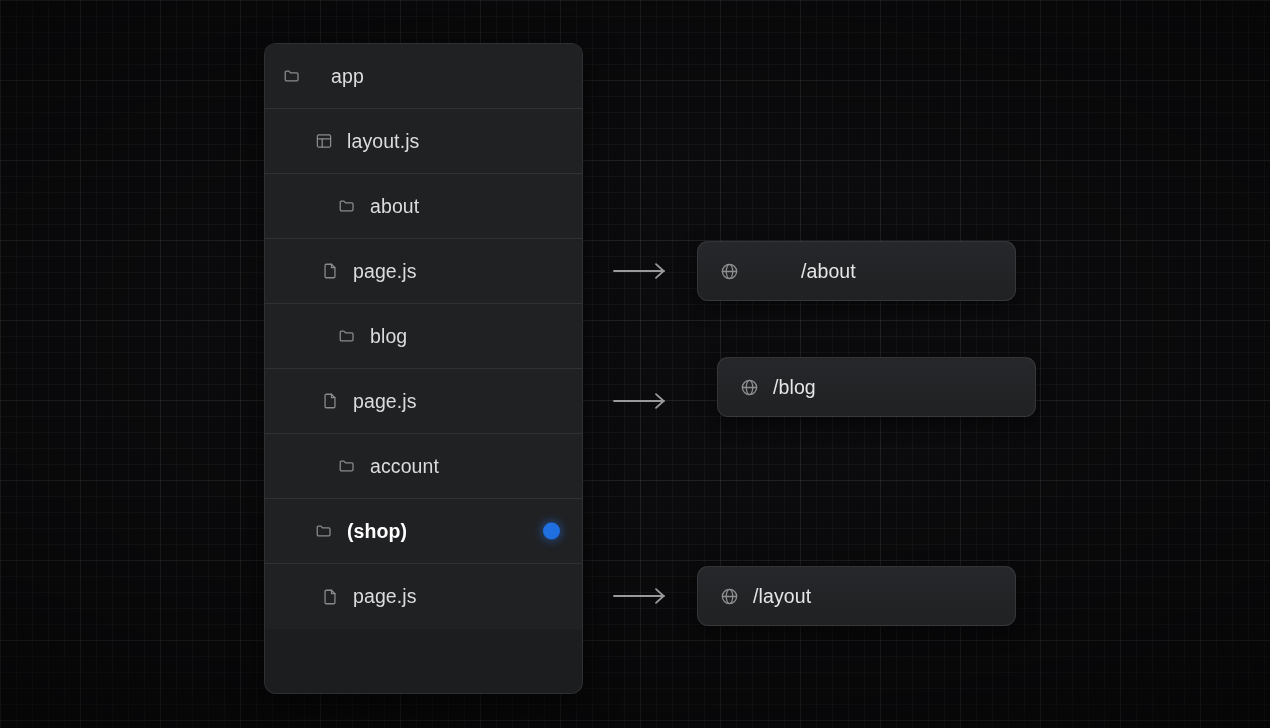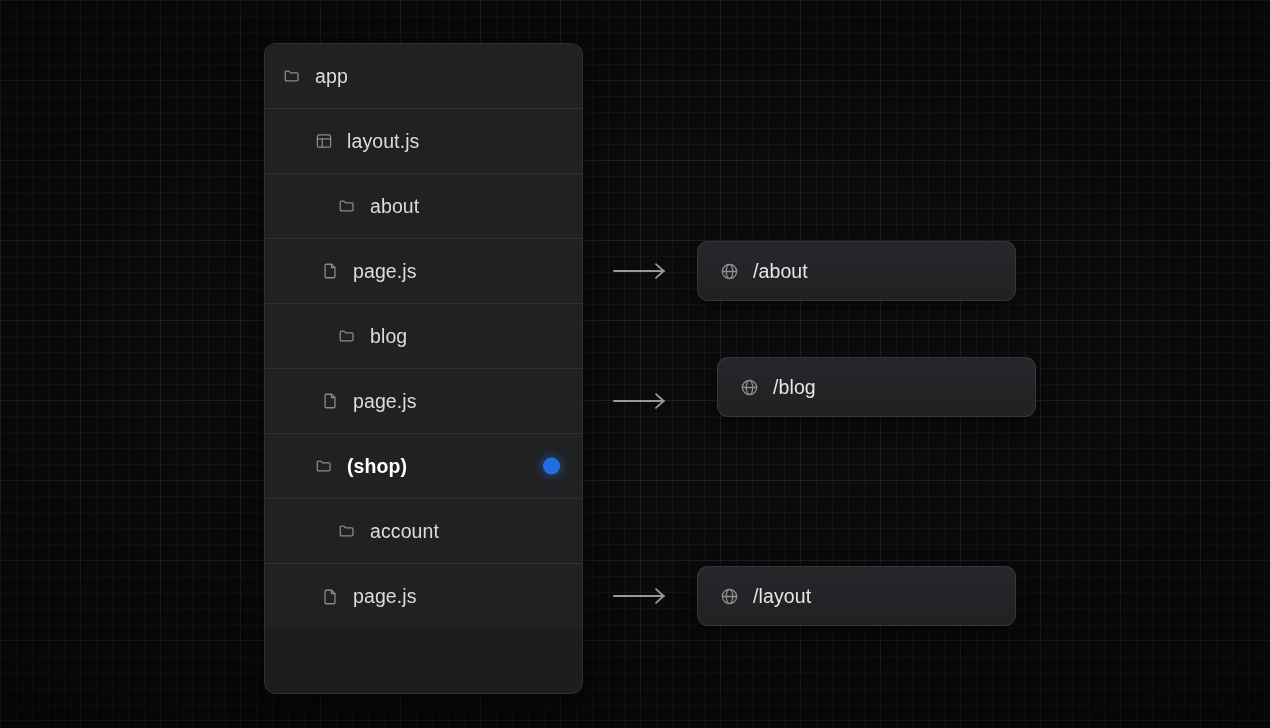--- a/index.html
+++ b/index.html
@@ -74,21 +74,21 @@
   }
   .tree-row .icon-slot svg { display: block; }
 
   .tree-row .row-label {
     margin-left: 14px;
     font-size: 19.5px;
     letter-spacing: 0.1px;
     white-space: nowrap;
   }
 
-  .depth-0 { padding-left: 18px; }
+  .depth-0 { padding-left: 18px; gap: 16px; }
   .depth-1 { padding-left: 50px; }
   .depth-2 { padding-left: 73px; }
   .depth-3 { padding-left: 56px; }
 
   .label-normal { color: #dcdcdd; font-weight: 400; }
   .label-bold   { color: #ffffff; font-weight: 700; }
 
   .group-dot {
     position: absolute;
     right: 22px;
@@ -195,36 +195,36 @@
     </div>
     <div class="tree-row depth-3">
       <span class="icon-slot">
         <svg viewBox="0 0 24 24" fill="none" stroke="#8b8b8e" stroke-width="1.7" stroke-linecap="round" stroke-linejoin="round" width="18" height="18">
           <path d="M14 3H7a1.6 1.6 0 0 0-1.6 1.6v14.8A1.6 1.6 0 0 0 7 21h10a1.6 1.6 0 0 0 1.6-1.6V7.6z"></path>
           <path d="M14 3v4.6h4.6"></path>
         </svg>
       </span>
       <span class="row-label label-normal">page.js</span>
     </div>
+    <div class="tree-row depth-2">
+      <span class="icon-slot">
+        <svg viewBox="0 0 24 24" fill="none" stroke="#8b8b8e" stroke-width="1.7" stroke-linecap="round" stroke-linejoin="round" width="18" height="18">
+          <path d="M3 7.2a1.6 1.6 0 0 1 1.6-1.6h3.4l1.9 2.2h8.5A1.6 1.6 0 0 1 20 9.4v7.4A1.6 1.6 0 0 1 18.4 18.4H4.6A1.6 1.6 0 0 1 3 16.8z"></path>
+        </svg>
+      </span>
+      <span class="row-label label-normal">account</span>
+    </div>
     <div class="tree-row depth-1">
       <span class="icon-slot">
         <svg viewBox="0 0 24 24" fill="none" stroke="#8b8b8e" stroke-width="1.7" stroke-linecap="round" stroke-linejoin="round" width="18" height="18">
           <path d="M3 7.2a1.6 1.6 0 0 1 1.6-1.6h3.4l1.9 2.2h8.5A1.6 1.6 0 0 1 20 9.4v7.4A1.6 1.6 0 0 1 18.4 18.4H4.6A1.6 1.6 0 0 1 3 16.8z"></path>
         </svg>
       </span>
       <span class="row-label label-bold">(shop)</span>
       <span class="group-dot"></span>
-    </div>
-    <div class="tree-row depth-2">
-      <span class="icon-slot">
-        <svg viewBox="0 0 24 24" fill="none" stroke="#8b8b8e" stroke-width="1.7" stroke-linecap="round" stroke-linejoin="round" width="18" height="18">
-          <path d="M3 7.2a1.6 1.6 0 0 1 1.6-1.6h3.4l1.9 2.2h8.5A1.6 1.6 0 0 1 20 9.4v7.4A1.6 1.6 0 0 1 18.4 18.4H4.6A1.6 1.6 0 0 1 3 16.8z"></path>
-        </svg>
-      </span>
-      <span class="row-label label-normal">account</span>
     </div>
     <div class="tree-row depth-3">
       <span class="icon-slot">
         <svg viewBox="0 0 24 24" fill="none" stroke="#8b8b8e" stroke-width="1.7" stroke-linecap="round" stroke-linejoin="round" width="18" height="18">
           <path d="M14 3H7a1.6 1.6 0 0 0-1.6 1.6v14.8A1.6 1.6 0 0 0 7 21h10a1.6 1.6 0 0 0 1.6-1.6V7.6z"></path>
           <path d="M14 3v4.6h4.6"></path>
         </svg>
       </span>
       <span class="row-label label-normal">page.js</span>
     </div>
@@ -245,21 +245,21 @@
     </div>
     <div class="connector" style="top: 586px;">
       <svg width="57" height="20" viewBox="0 0 57 20" fill="none" stroke="#9a9a9d" stroke-width="1.8" stroke-linecap="round" stroke-linejoin="round">
         <path d="M2 10h50"></path>
         <path d="M44 3.2 51.6 10 44 16.8"></path>
       </svg>
     </div>
   </div>
 
 <div id="route-layer">
-    <div class="route-pill" style="top: 241px;">
+    <div class="route-pill" style="top: 241px; gap: 48px;">
       <span class="icon-slot">
         <svg viewBox="0 0 24 24" fill="none" stroke="#909093" stroke-width="1.6" stroke-linecap="round" stroke-linejoin="round" width="19" height="19">
           <circle cx="12" cy="12" r="9"></circle>
           <path d="M3 12h18"></path>
           <ellipse cx="12" cy="12" rx="4.1" ry="9"></ellipse>
         </svg>
       </span>
       <span class="route-label">/about</span>
     </div>
     <div class="route-pill" style="top: 357px; margin-left: 20px;">

